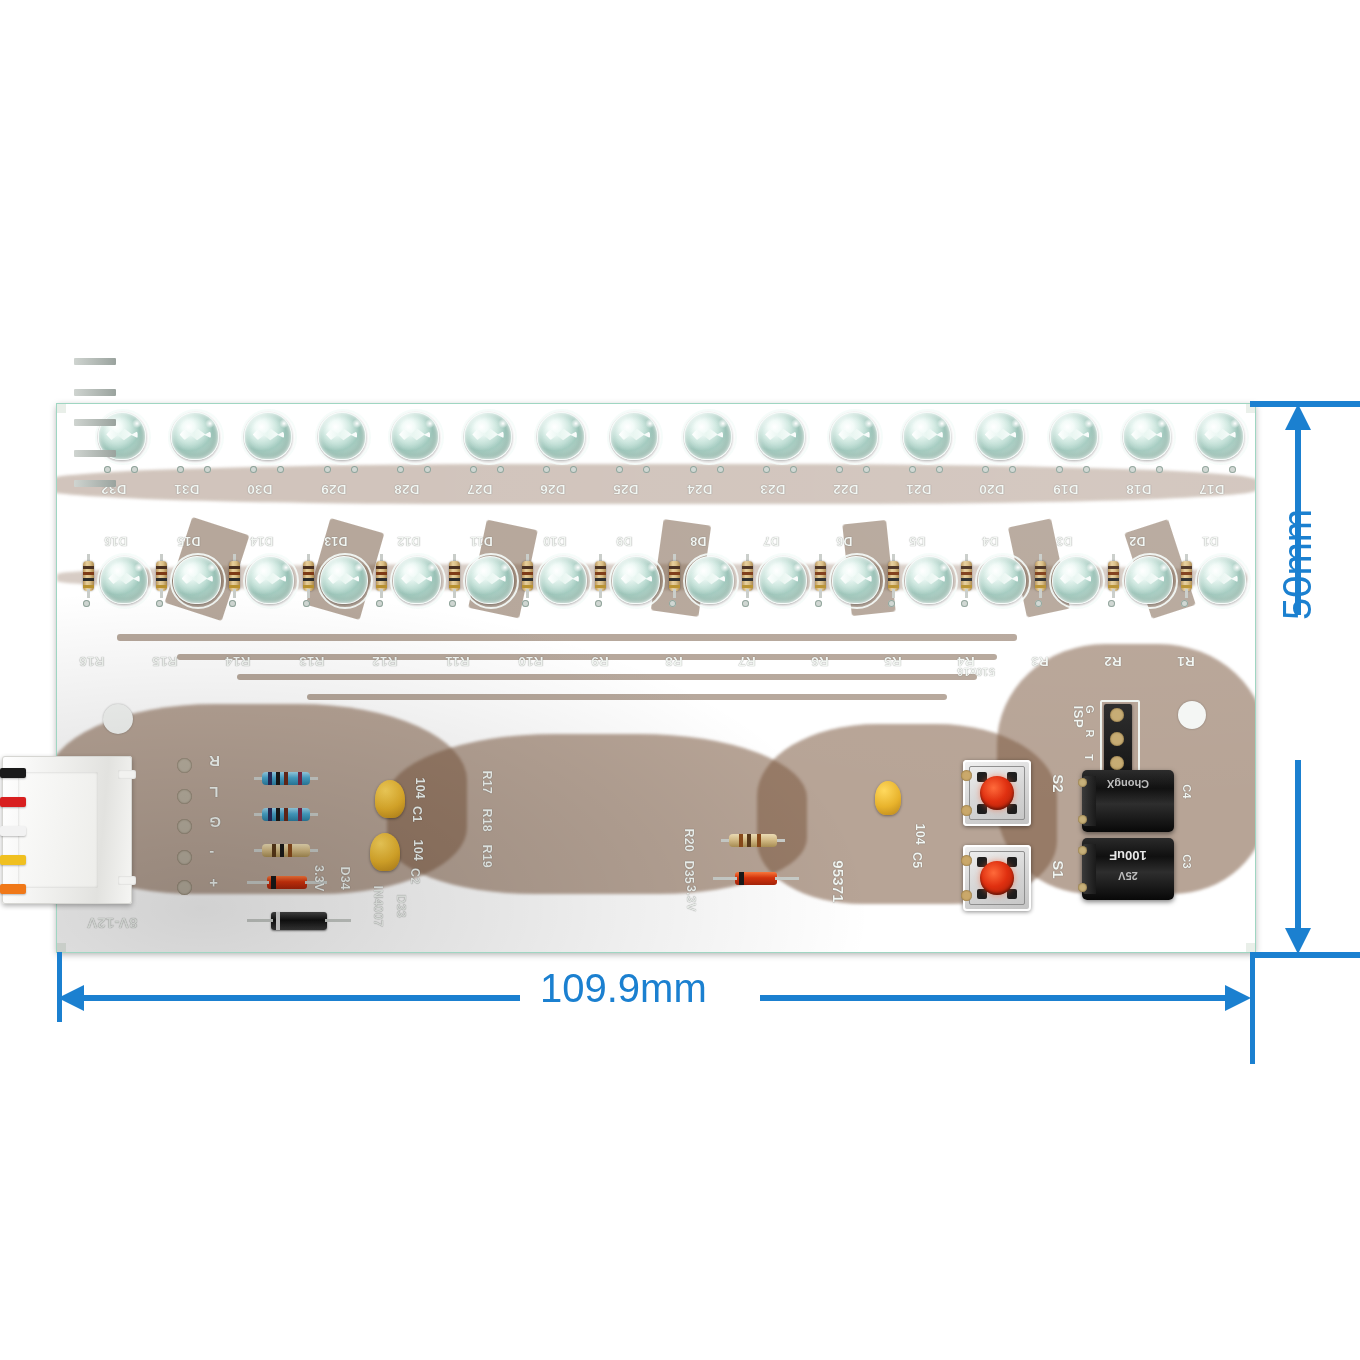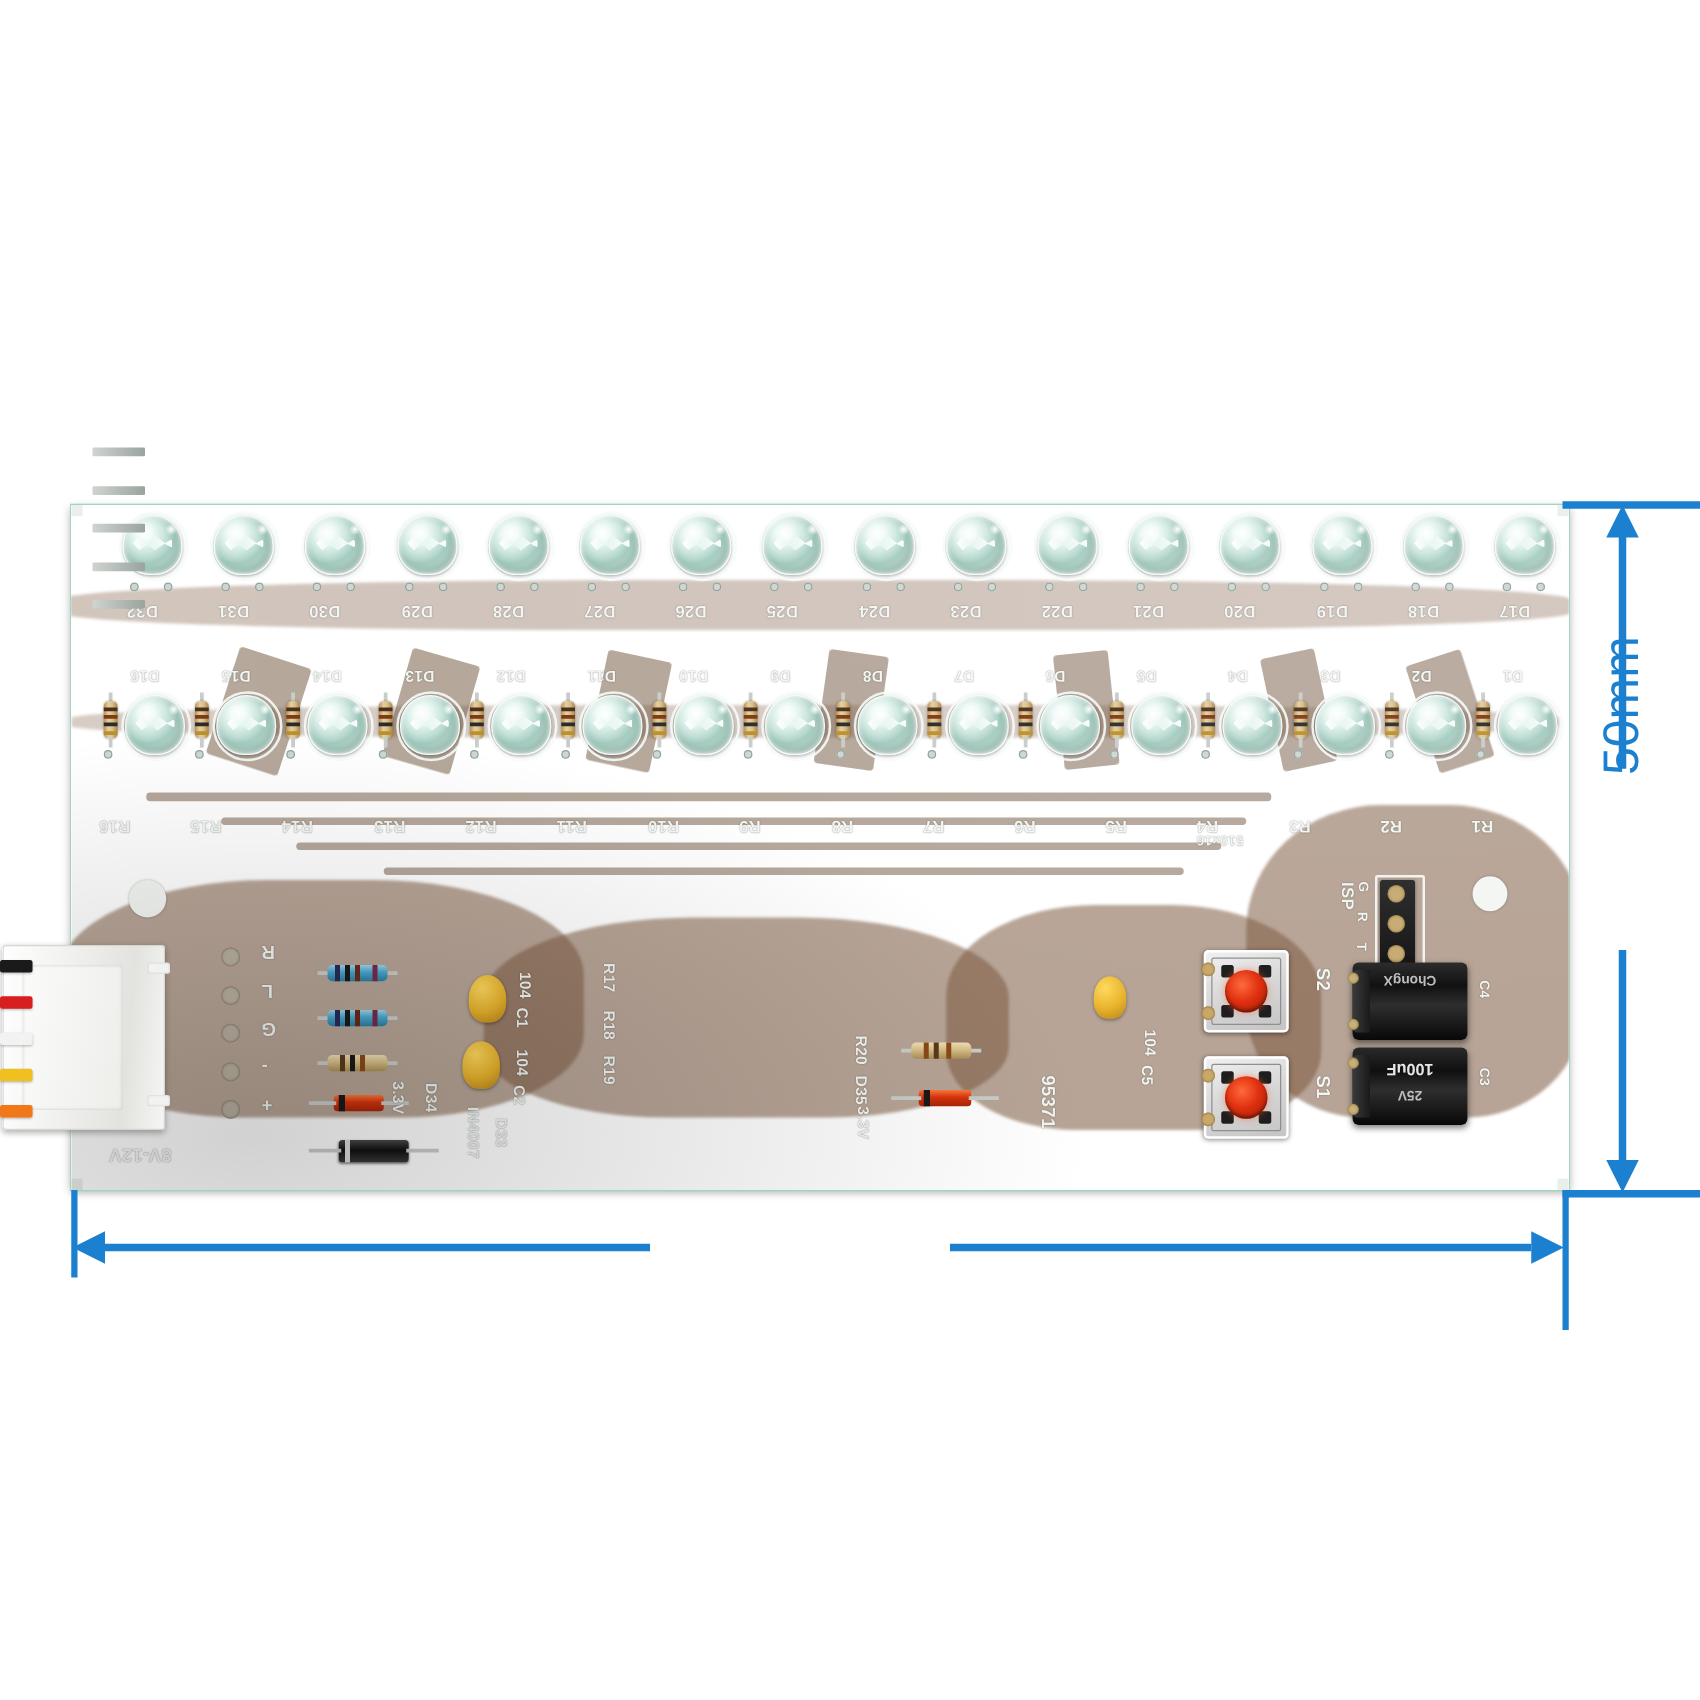--- a/index.html
+++ b/index.html
@@ -669,20 +669,21 @@
       <div class="wire" style="left:0px;top:855px;background:#f0c020;box-shadow:0 1px 2px rgba(0,0,0,.25);position:absolute;"></div>
       <div class="wire" style="left:0px;top:884px;background:#f07818;box-shadow:0 1px 2px rgba(0,0,0,.25);position:absolute;"></div>
     </div>
 
   <div class="dimline" style="left:57px;top:952px;width:5px;height:70px;"></div>
   <div class="dimline" style="left:1250px;top:952px;width:5px;height:112px;"></div>
   <div class="dimline" style="left:80px;top:995px;width:440px;height:6px;"></div>
   <div class="dimline" style="left:760px;top:995px;width:465px;height:6px;"></div>
   <div class="arrow arr-left" style="left:58px;top:985px;"></div>
   <div class="arrow arr-right" style="left:1225px;top:985px;"></div>
+  <div class="dimtext" id="dim-h-text">109.9mm</div>
 
   <div class="dimline" style="left:1250px;top:401px;width:110px;height:6px;"></div>
   <div class="dimline" style="left:1250px;top:952px;width:110px;height:6px;"></div>
   <div class="dimline" style="left:1295px;top:425px;width:6px;height:190px;"></div>
   <div class="dimline" style="left:1295px;top:760px;width:6px;height:172px;"></div>
   <div class="arrow arr-up" style="left:1285px;top:404px;"></div>
   <div class="arrow arr-down" style="left:1285px;top:928px;"></div>
   <div class="dimtext" id="dim-v-text">50mm</div>
 
 </div>

